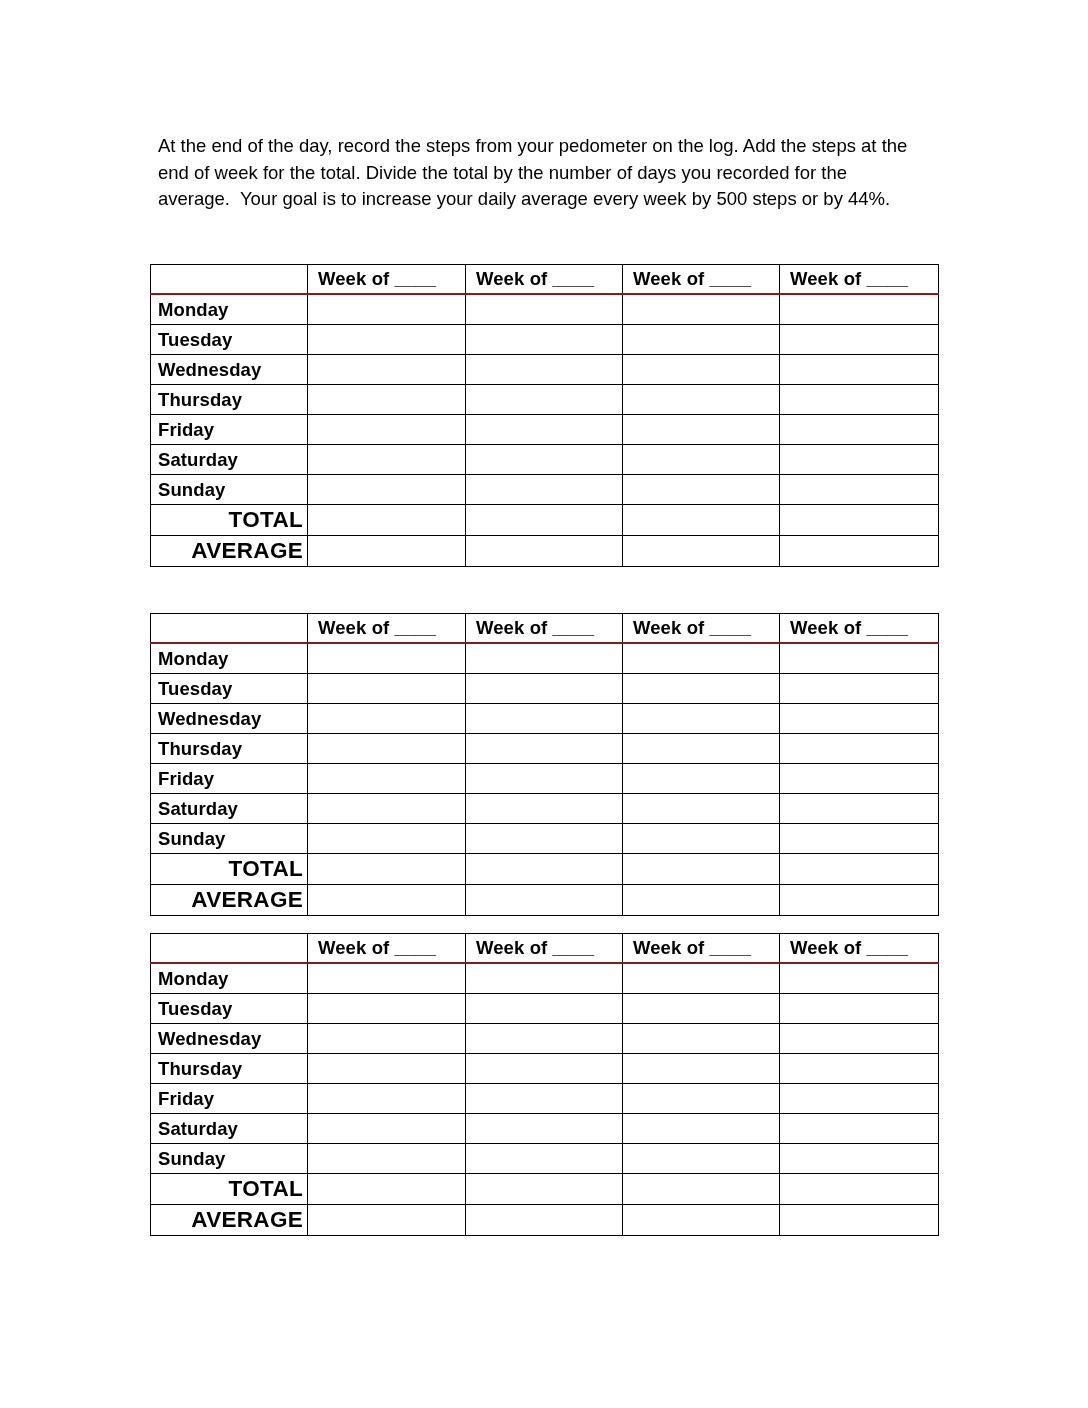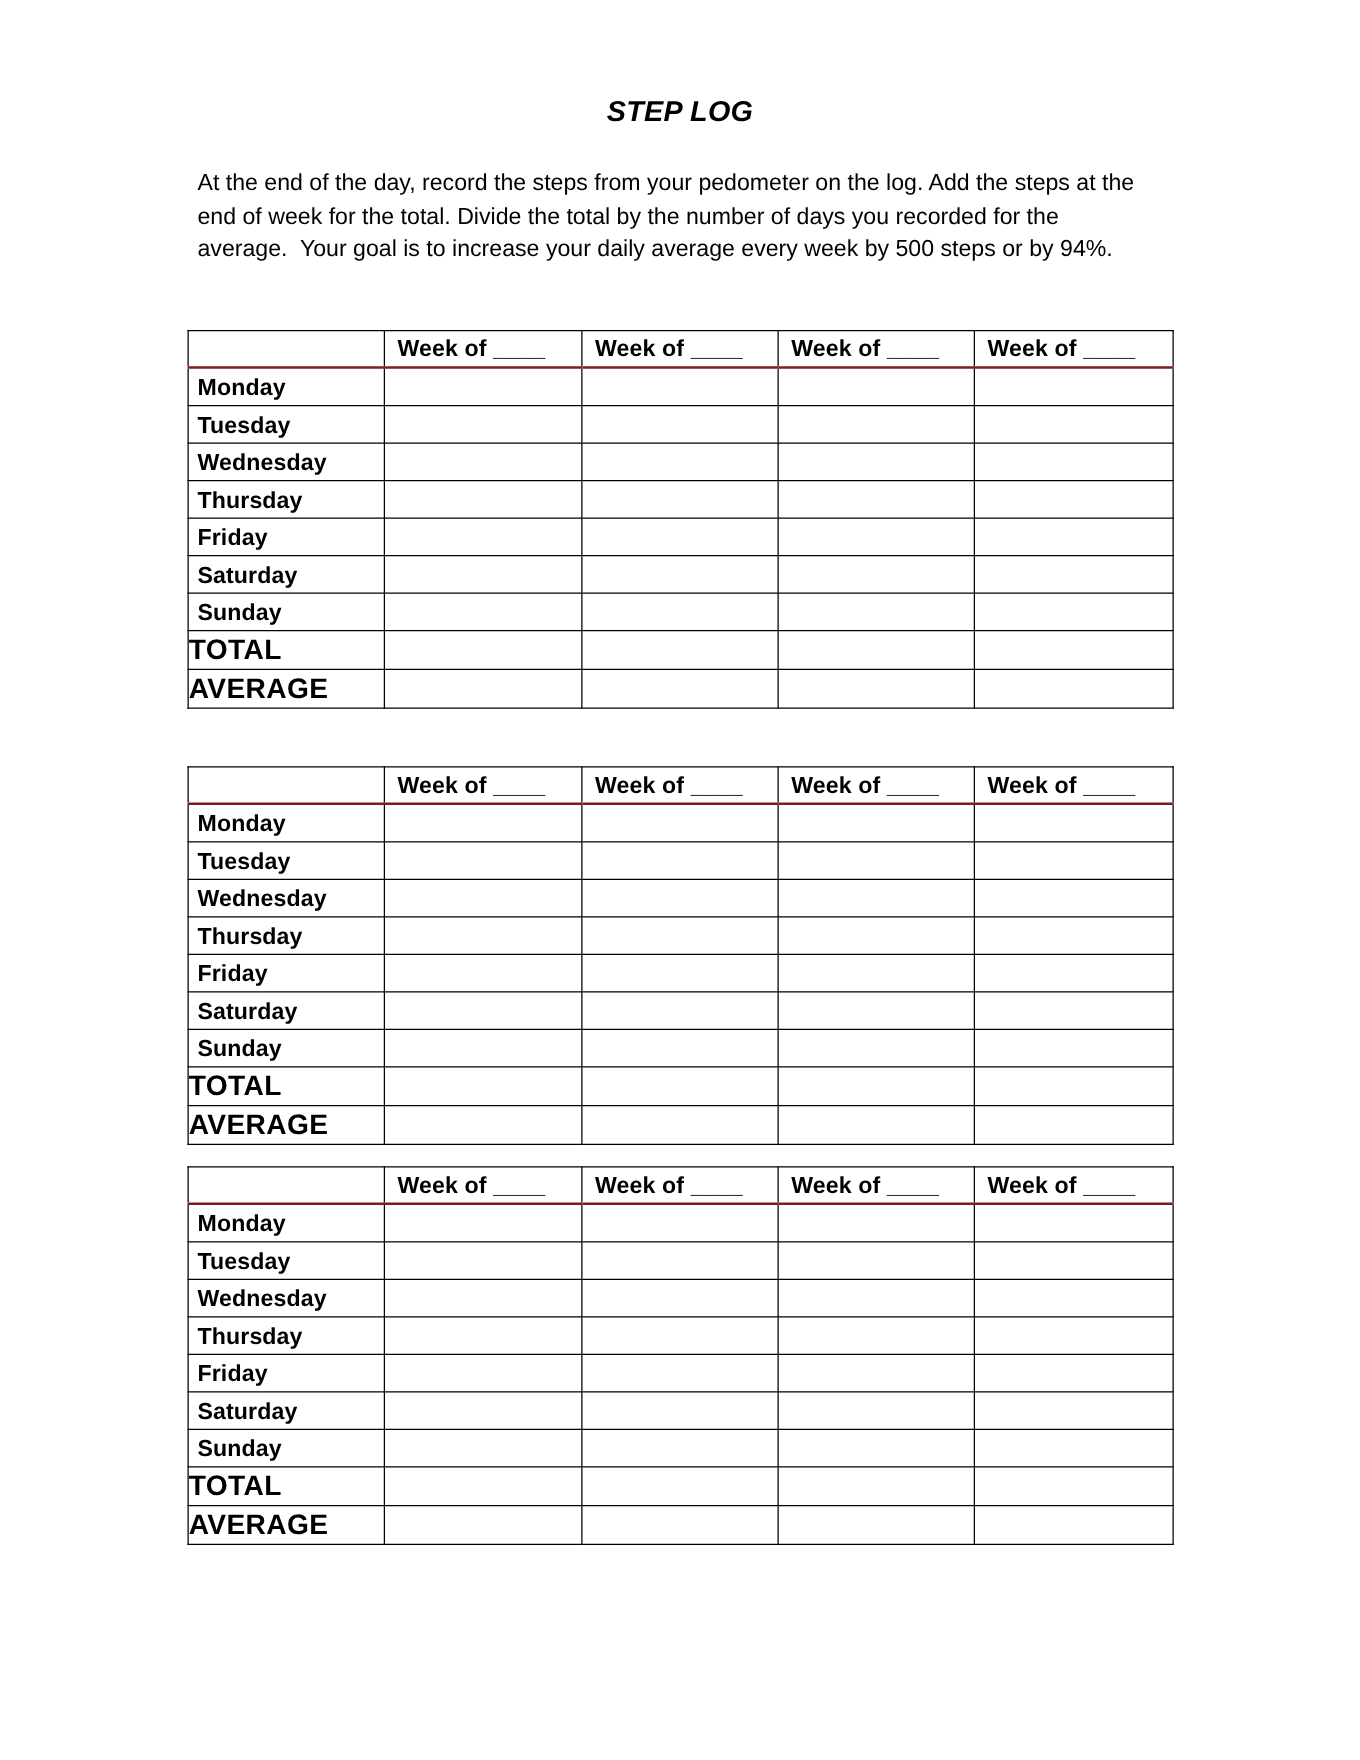--- a/index.html
+++ b/index.html
@@ -88,42 +88,41 @@
     font-size: 18.5px;
     font-weight: bold;
     padding-left: 7px;
     white-space: nowrap;
     letter-spacing: 0.1px;
   }
 
   .log-table tr.sum td.day {
     font-size: 22.5px;
     font-weight: bold;
-    text-align: left;
+    text-align: right;
     padding-left: 0;
-    padding-right: 19px;
+    padding-right: 4px;
     letter-spacing: 0.3px;
   }
 
   .log-table tr.sum td {
     height: 30px;
   }
 
   .log-table td.cell {
     background: #ffffff;
   }
 </style>
 </head>
 <body>
 
 <div class="page">
 
-  <div class="doc-title">STEP LOG</div>
-
-  <div class="intro">At the end of the day, record the steps from your pedometer on the log. Add the steps at the end of week for the total. Divide the total by the number of days you recorded for the average.  Your goal is to increase your daily average every week by 500 steps or by 94%.</div>
+
+  <div class="intro">At the end of the day, record the steps from your pedometer on the log. Add the steps at the end of week for the total. Divide the total by the number of days you recorded for the average.  Your goal is to increase your daily average every week by 500 steps or by 44%.</div>
 
   <table class="log-table" style="top:264px;">
     <colgroup>
       <col class="c-day">
         <col class="c-week">
         <col class="c-week2">
         <col class="c-week3">
         <col class="c-week4">
     </colgroup>
     <tbody>

